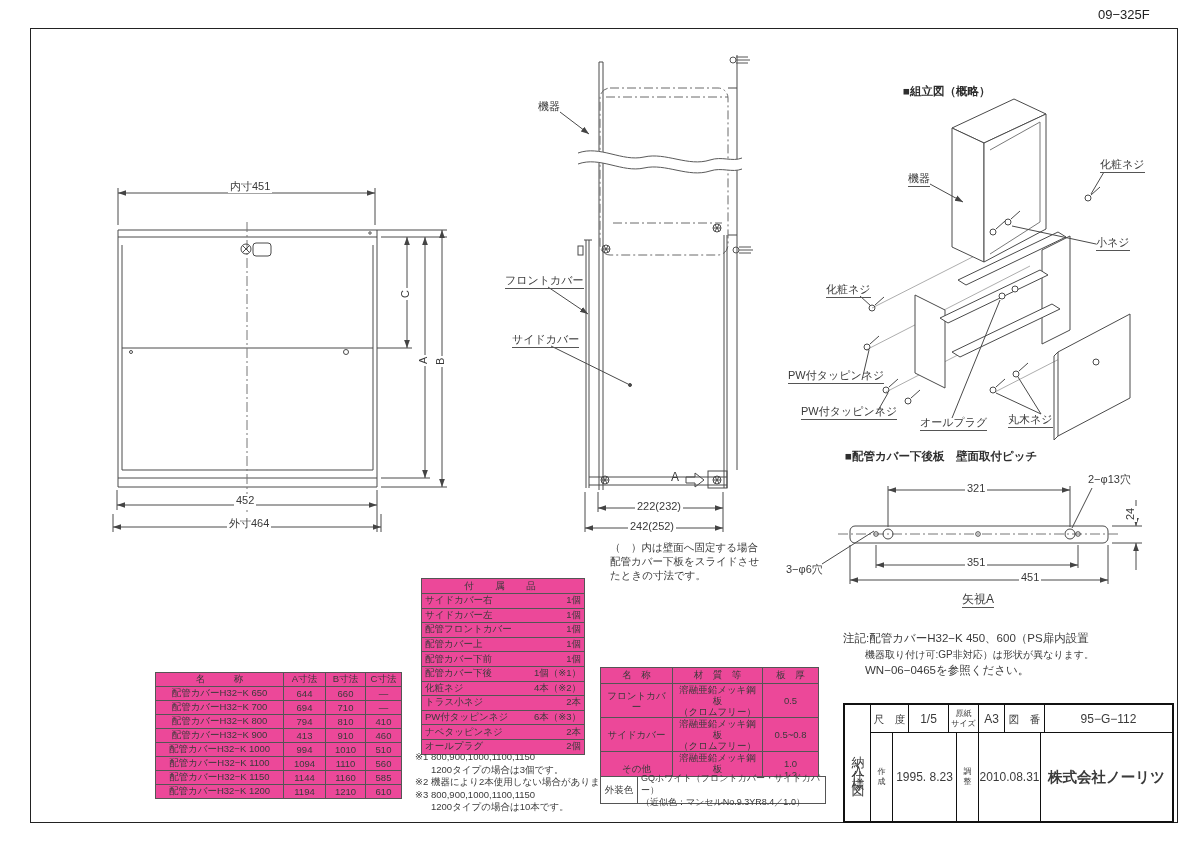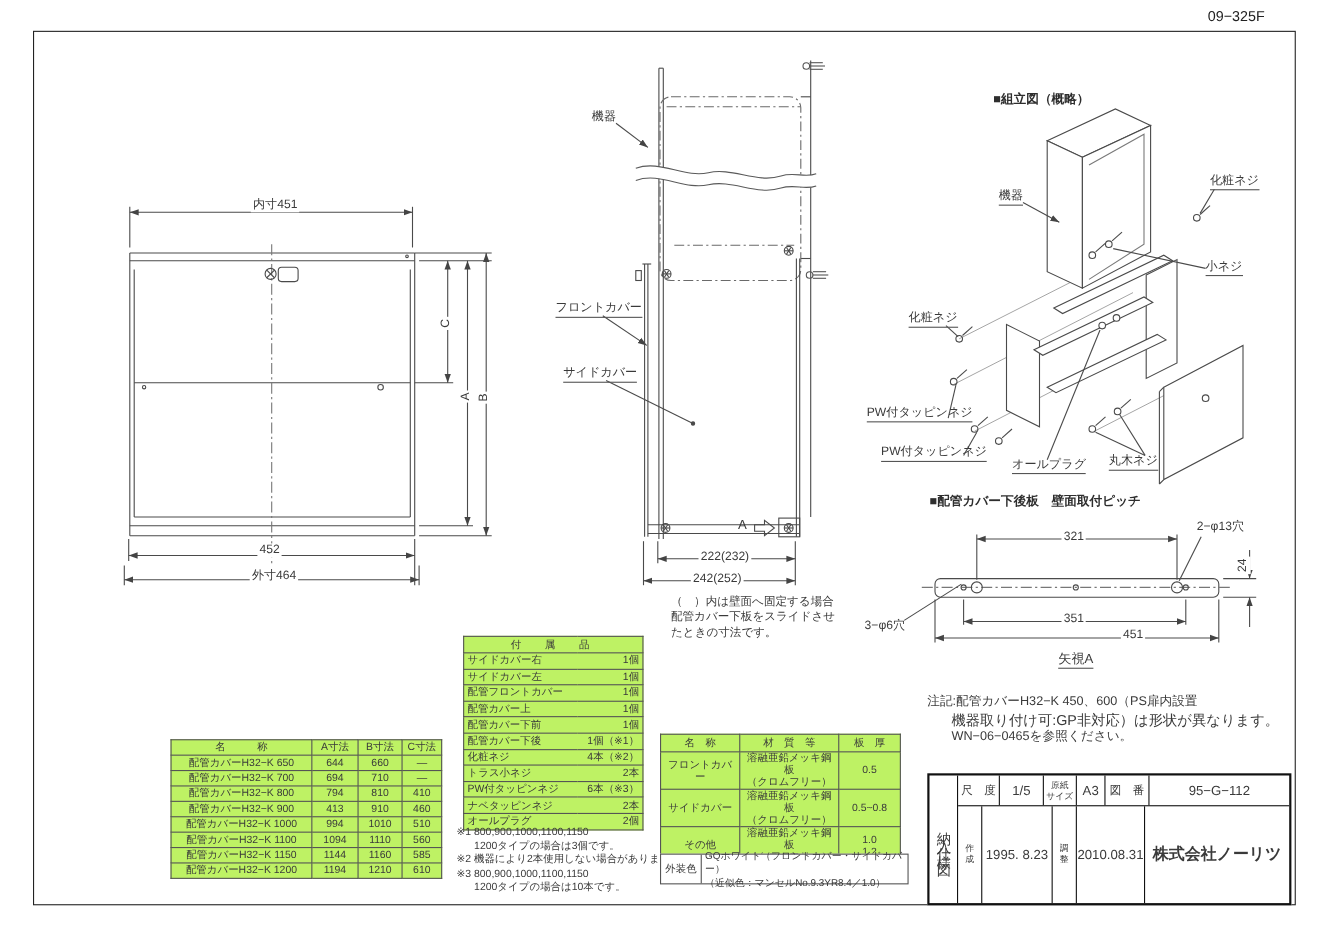--- a/index.html
+++ b/index.html
@@ -11,21 +11,21 @@
   #frame{position:absolute;left:30px;top:28px;width:1148px;height:795px;
     border:1.6px solid #222;box-sizing:border-box;}
   svg.linework{position:absolute;left:0;top:0;}
   .lbl{position:absolute;font-size:11px;line-height:13px;white-space:nowrap;color:#3a3a3a;}
   .dim{background:#fff;padding:0 2px;}
   .rot{transform:rotate(-90deg);transform-origin:left top;}
   .underline{border-bottom:1px solid #555;padding-bottom:1px;}
   .sec-title{font-size:11.5px;font-weight:bold;color:#2e2e2e;}
   .cap{font-size:10.5px;line-height:14px;margin-left:18px;}
   
-  table{border-collapse:collapse;background:#bef264;}
+  table{border-collapse:collapse;background:#ec4899;}
   th,td{border:1px solid #555;font-size:9.5px;font-weight:normal;
     padding:0 3px;height:13px;color:#3a3a3a;white-space:nowrap;}
   #model-table{position:absolute;left:155px;top:672px;}
   #model-table th{text-align:center;}
   #model-table td{text-align:center;}
   #model-table td:first-child{text-align:center;}
   #model-table col.c-name{width:128px}#model-table col.c-a{width:42px}
   #model-table col.c-b{width:40px}#model-table col.c-c{width:36px}
   #acc-table{position:absolute;left:421px;top:578px;width:164px;}
   #acc-table th{text-align:center;letter-spacing:6px;height:14px;}
@@ -331,21 +331,21 @@
 <div class="lbl sec-title" style="left:845px;top:450px">■配管カバー下後板　壁面取付ピッチ</div>
 <div class="lbl dim" style="left:965px;top:482px">321</div>
 <div class="lbl" style="left:1088px;top:473px">2−φ13穴</div>
 <div class="lbl dim rot" style="left:1124px;top:522px">24</div>
 <div class="lbl dim" style="left:965px;top:556px">351</div>
 <div class="lbl dim" style="left:1019px;top:571px">451</div>
 <div class="lbl" style="left:786px;top:563px">3−φ6穴</div>
 <div class="lbl underline" style="left:962px;top:593px;font-size:12px">矢視A</div>
 
 <div class="lbl" style="left:843px;top:632px;font-size:11.5px">注記:配管カバーH32−K 450、600（PS扉内設置</div>
-<div class="lbl" style="left:865px;top:648px;font-size:13px">機器取り付け可:GP非対応）は形状が異なります。</div>
+<div class="lbl" style="left:865px;top:648px;font-size:10px">機器取り付け可:GP非対応）は形状が異なります。</div>
 <div class="lbl" style="left:865px;top:664px;font-size:11.5px">WN−06−0465を参照ください。</div>
 
 <table id="model-table">
   <colgroup>
       <col class="c-name">
       <col class="c-a">
       <col class="c-b">
       <col class="c-c">
     </colgroup>
   <thead>

